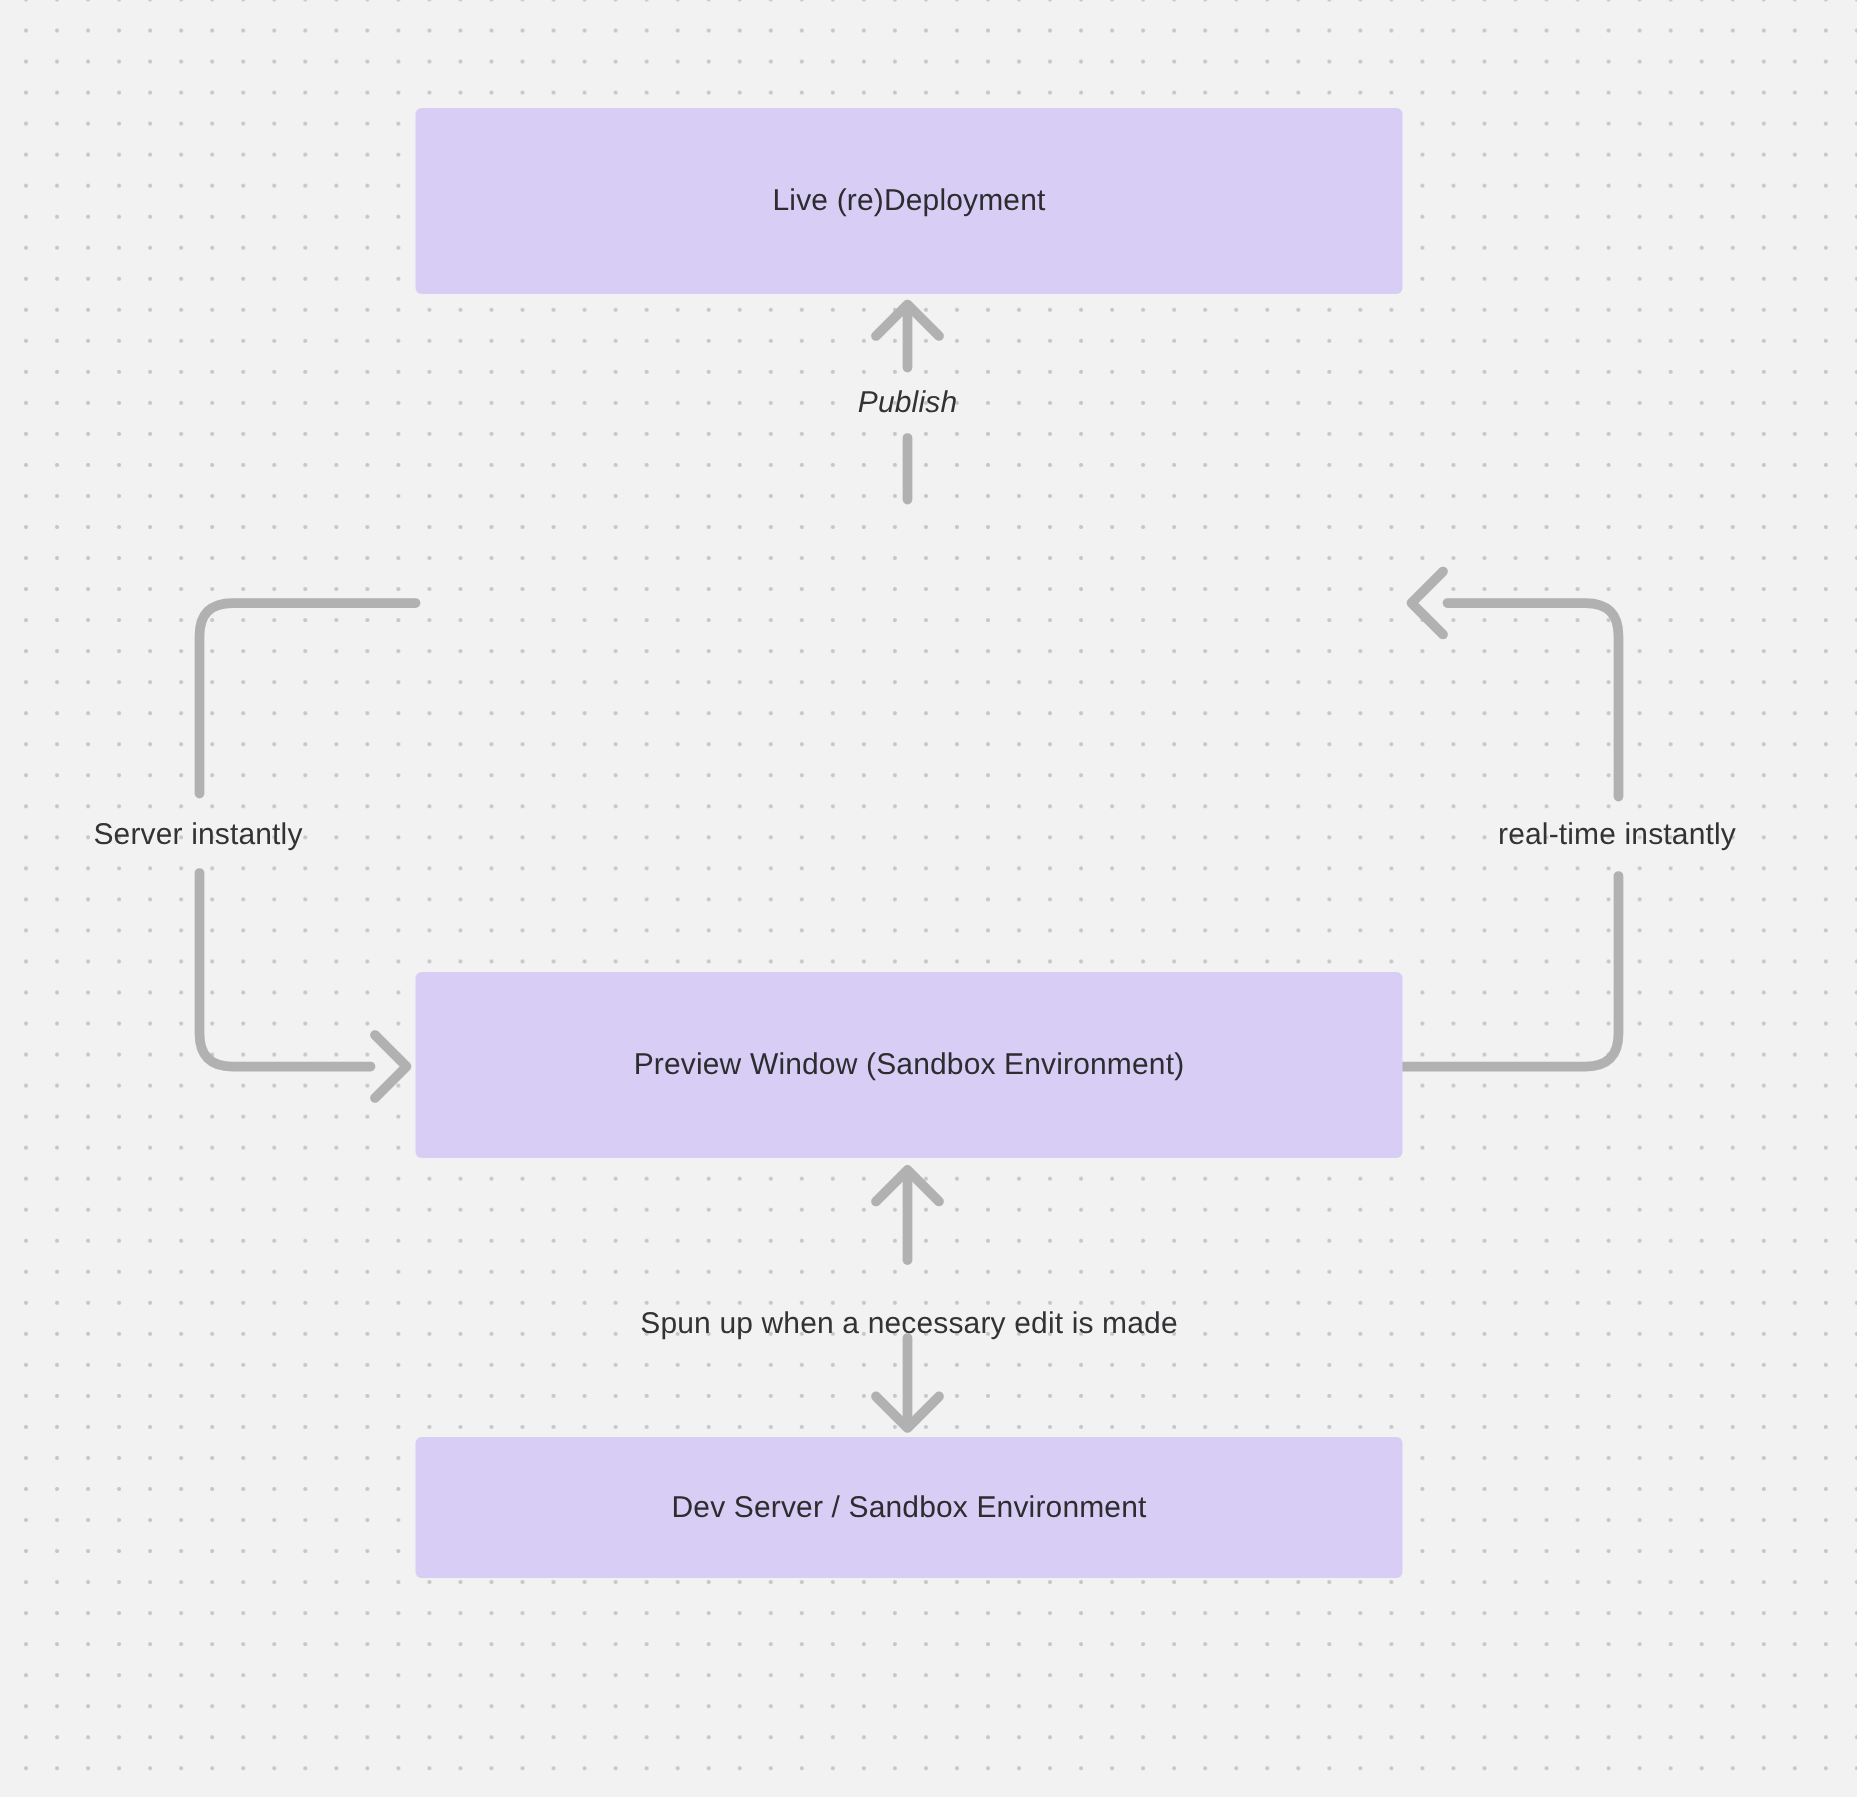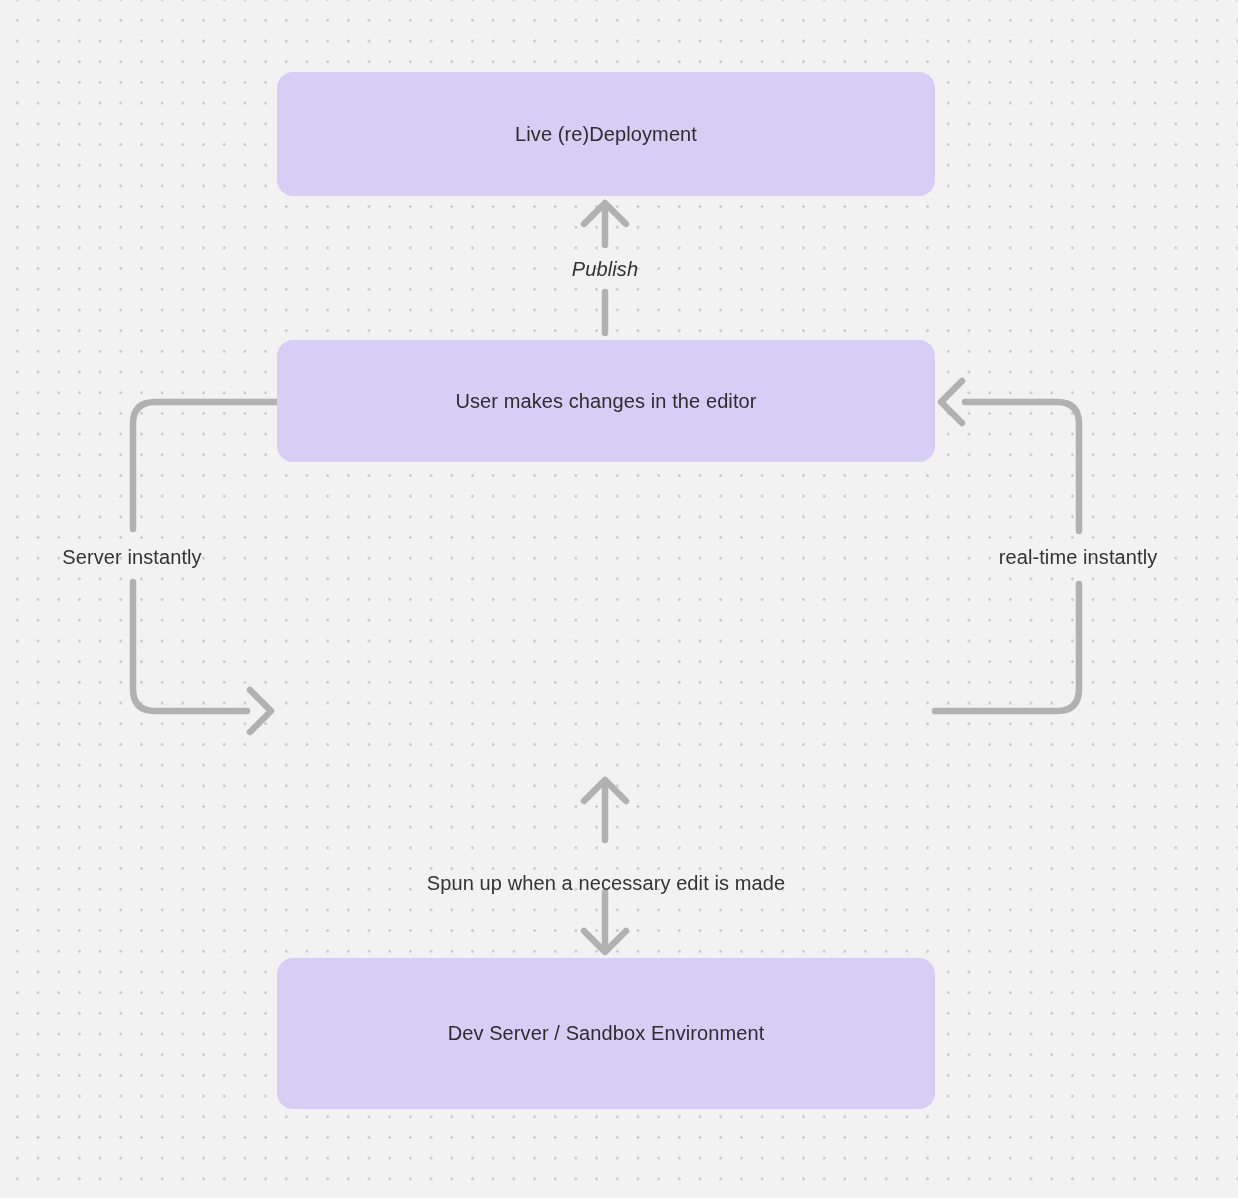--- a/index.html
+++ b/index.html
@@ -37,21 +37,21 @@
     stroke: #b1b1b1;
     stroke-width: 6.5;
     stroke-linecap: round;
     stroke-linejoin: round;
   }
   .node {
     position: absolute;
     left: 277px;
     width: 658px;
     background: #d7cdf5;
-    border-radius: 16px;
+    border-radius: 4px;
     display: flex;
     align-items: center;
     justify-content: center;
     cursor: default;
   }
   .node-label {
     font-size: 20px;
     color: #2d2d30;
     letter-spacing: 0.1px;
     text-align: center;
@@ -61,21 +61,21 @@
     position: absolute;
     transform: translate(-50%, -50%);
     font-size: 20px;
     color: #333336;
     letter-spacing: 0.1px;
     white-space: nowrap;
   }
   #node-live        { top: 72px;  height: 124px; }
   #node-user-editor { top: 340px; height: 122px; }
   #node-preview     { top: 648px; height: 124px; }
-  #node-dev-server  { top: 958px; height: 151px; }
+  #node-dev-server  { top: 958px; height: 94px; }
   #label-publish            { left: 605px;  top: 269px; font-style: italic; }
   #label-updates-instantly  { left: 132px;  top: 557px; }
   #label-realtime-feedback  { left: 1078px; top: 557px; }
   #label-spun-up            { left: 606px;  top: 866px; margin-top: 17px; }
 </style>
 </head>
 <body>
 
 <div class="canvas">
 
@@ -104,24 +104,24 @@
       <path class="edge-stroke" d="M 584 801 L 605 780 L 626 801"></path>
       <path class="edge-stroke" d="M 605 892 L 605 948"></path>
       <path class="edge-stroke" d="M 584 931 L 605 952 L 626 931"></path>
     </g>
   </svg>
 
   <div class="node" id="node-live">
     <span class="node-label">Live (re)Deployment</span>
   </div>
 
-  <div class="node" id="node-user-editor">
-    <span class="node-label">User makes changes in the editor</span>
+
+  <div class="node" id="node-preview">
+    <span class="node-label">Preview Window (Sandbox Environment)</span>
   </div>
-
 
   <div class="node" id="node-dev-server">
     <span class="node-label">Dev Server / Sandbox Environment</span>
   </div>
 
   <div class="edge-label" id="label-publish">Publish</div>
   <div class="edge-label" id="label-updates-instantly">Server instantly</div>
   <div class="edge-label" id="label-realtime-feedback">real-time instantly</div>
   <div class="edge-label" id="label-spun-up">Spun up when a necessary edit is made</div>
 

